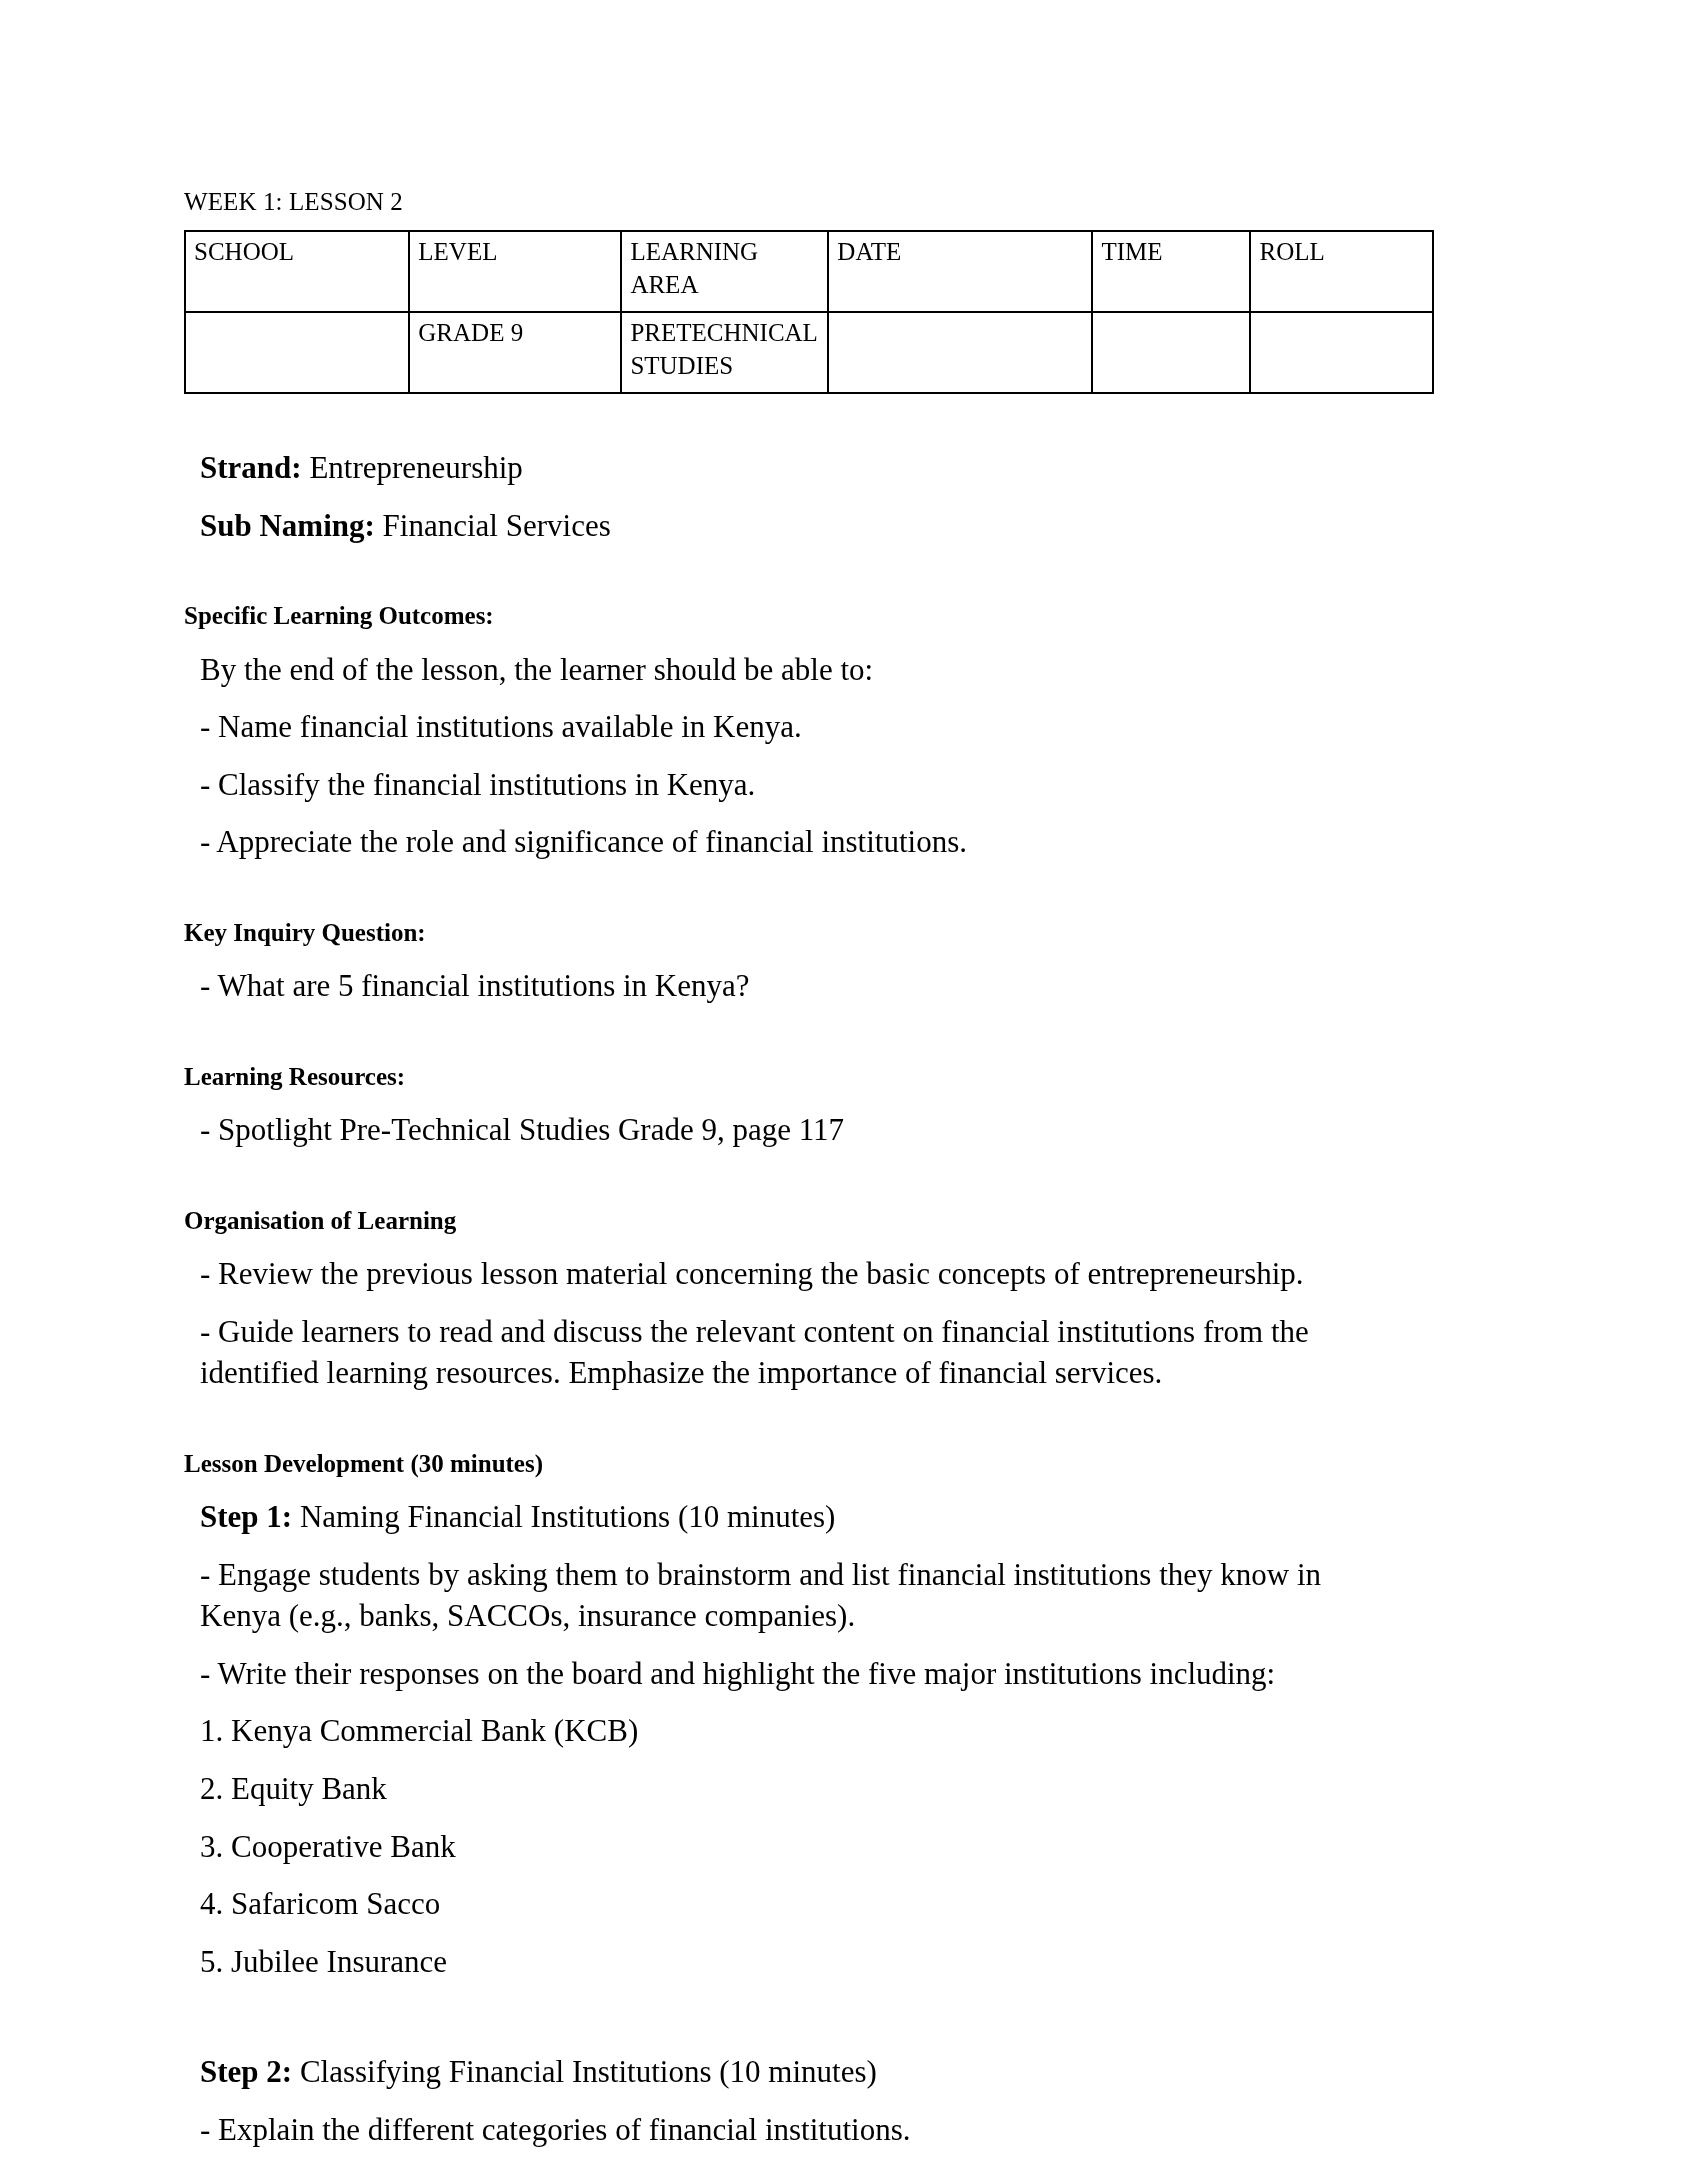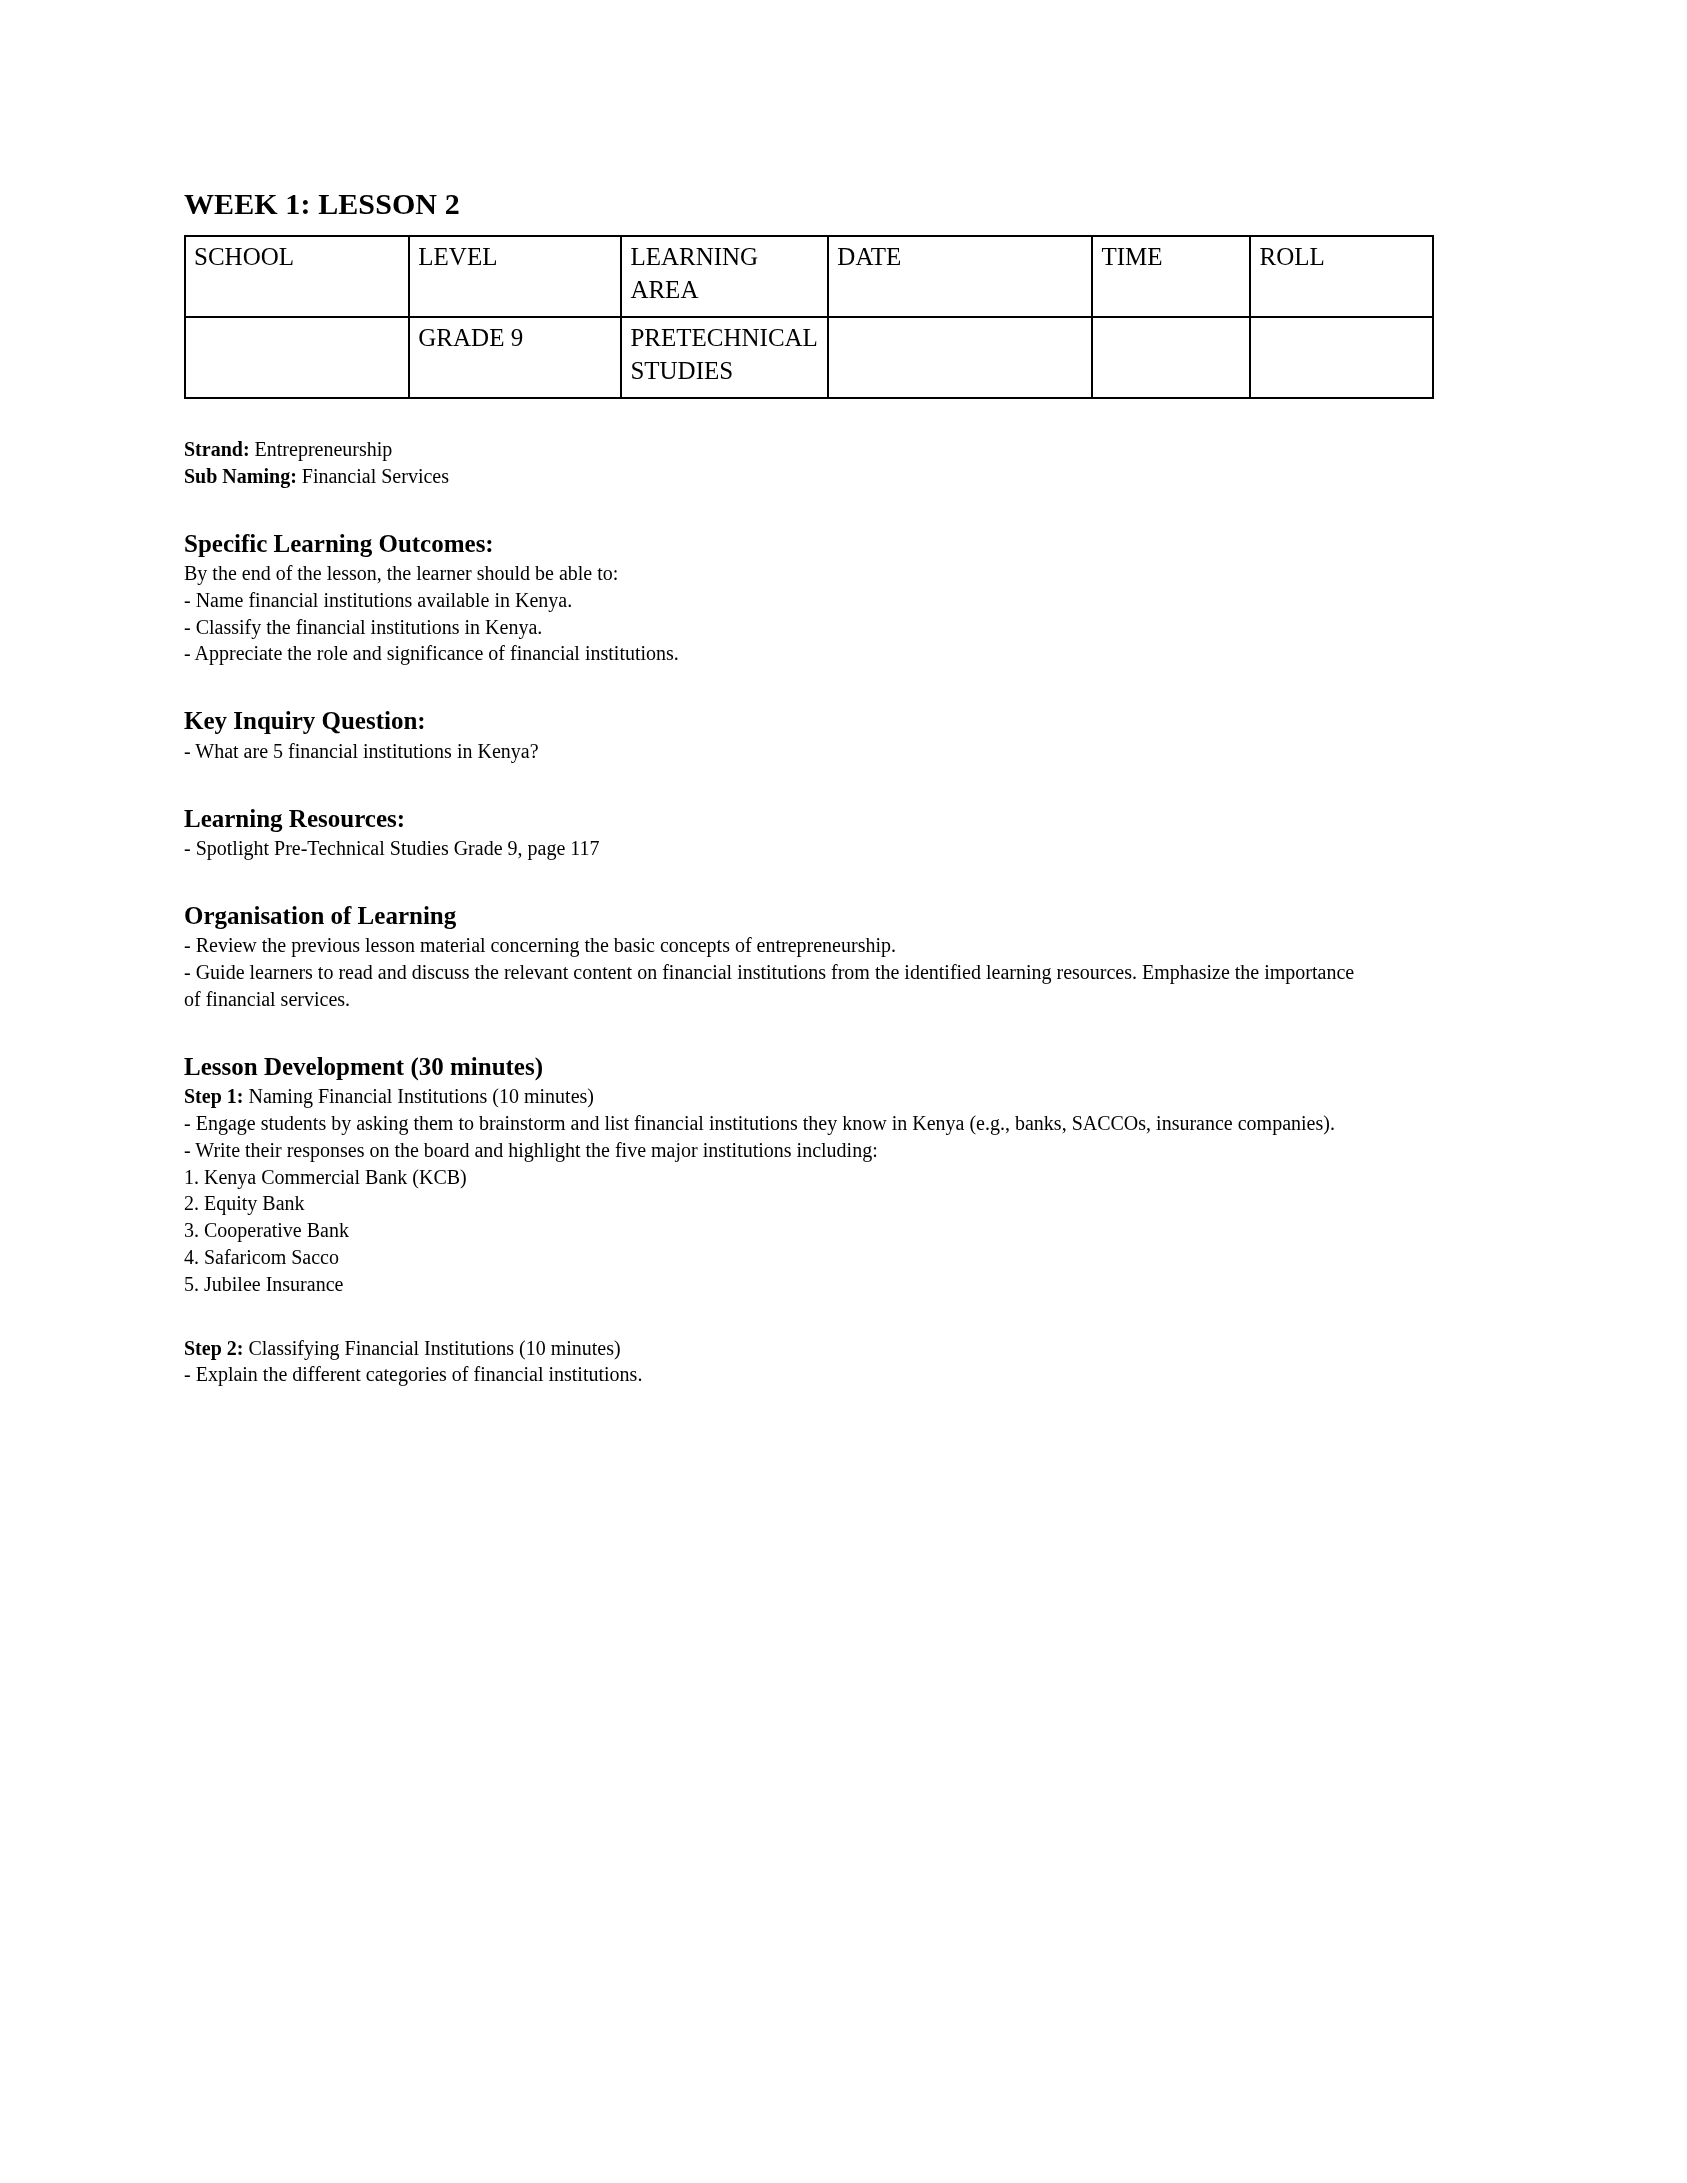--- a/index.html
+++ b/index.html
@@ -16,22 +16,22 @@
   }
   .page {
     position: relative;
     width: 1687px;
     height: 2183px;
     background: #ffffff;
     box-sizing: border-box;
     padding: 189px 251px 0 184px;
   }
   .doc-title {
-    font-size: 30px;
-    font-weight: bold;
+    font-size: 25px;
+    font-weight: normal;
     line-height: 1.0;
     margin: 0 0 9.3px 0;
     letter-spacing: 0.1px;
   }
   table.info-table {
     border-collapse: collapse;
     width: 1250px;
     table-layout: fixed;
     margin: 16px 0 0 0;
   }
@@ -47,23 +47,23 @@
   }
   .col-school  { width: 220px; }
   .col-level   { width: 208px; }
   .col-area    { width: 203px; }
   .col-date    { width: 259px; }
   .col-time    { width: 155px; }
   .col-roll    { width: 179px; }
   .spacer-md { height: 37px; }
 
   p.line {
-    font-size: 20px;
+    font-size: 31px;
     line-height: 1.34;
-    margin: 0;
+    margin: 16px;
     padding: 0;
     max-width: 1191px;
   }
   p.heading {
     font-size: 25px;
     font-weight: bold;
     line-height: 1.34;
     margin: 0;
     padding: 0;
   }

